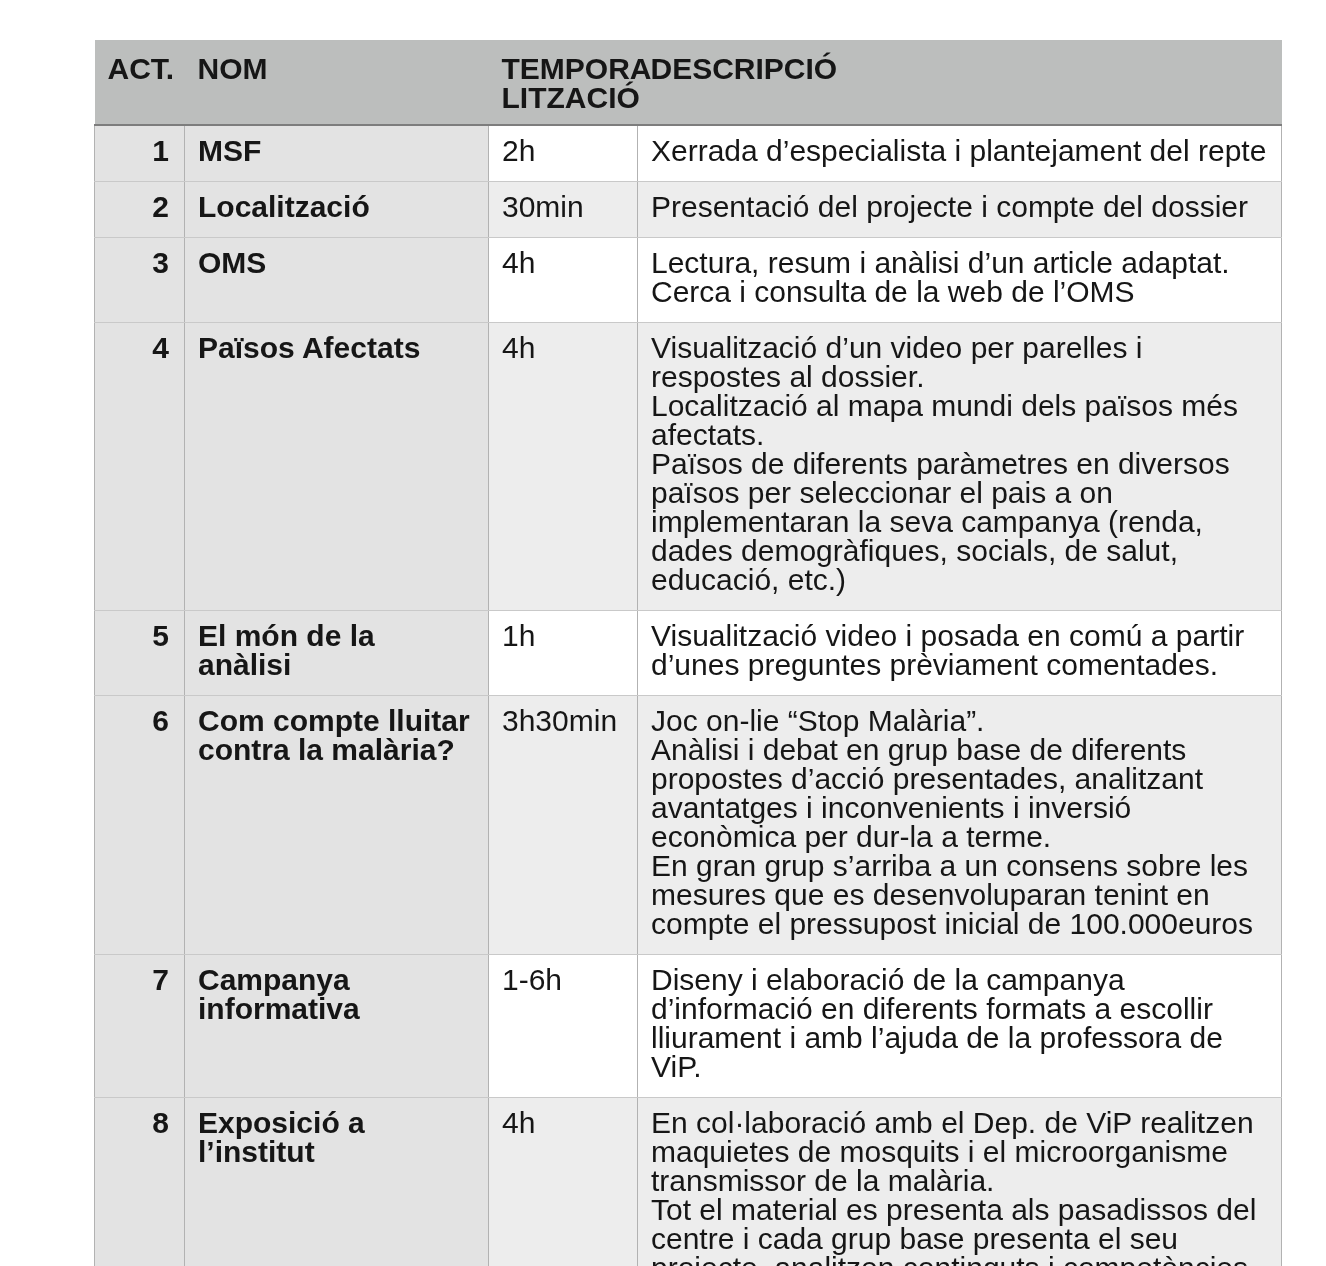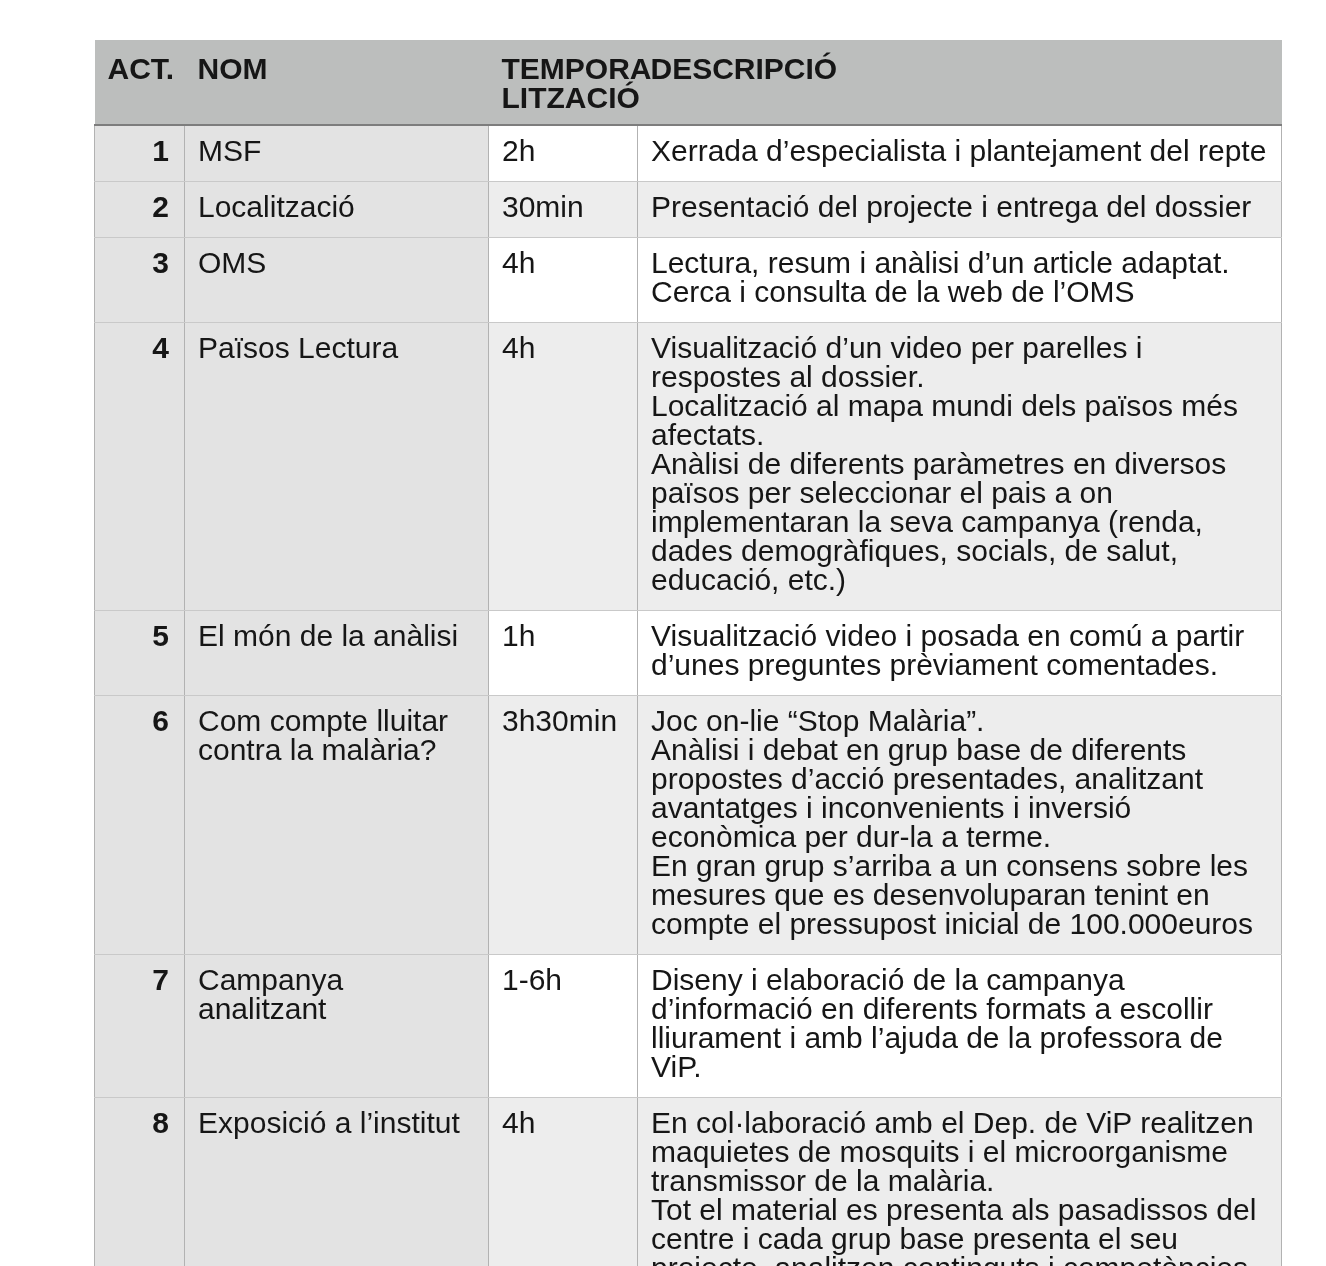--- a/index.html
+++ b/index.html
@@ -32,21 +32,21 @@
     border-top-color:var(--row-border,#c9c9c9);
     border-bottom-color:var(--row-border,#c9c9c9);
     vertical-align:top;
     padding:10px 14px 16px 13px;
   }
   tbody td:nth-child(1),
   tbody td:nth-child(2){background:var(--row-label-bg,#e3e3e3);}
   tbody tr:nth-child(odd) td:nth-child(n+3){background:var(--row-bg,#ffffff);}
   tbody tr:nth-child(even) td:nth-child(n+3){background:var(--row-alt-bg,#ededed);}
   td.cell-act{text-align:right;font-weight:bold;padding-right:15px;}
-  td.cell-nom{font-weight:normal;}
+  td.cell-nom{font-weight:bold;}
   td.cell-desc{white-space:pre-line;}
 </style>
 </head>
 <body>
 
 <div class="page">
   <table class="activities">
     <colgroup>
       <col class="c-act">
         <col class="c-nom">
@@ -66,54 +66,54 @@
         <tr>
     <td class="cell-act">1</td>
     <td class="cell-nom">MSF</td>
     <td class="cell-temp">2h</td>
     <td class="cell-desc">Xerrada d’especialista i plantejament del repte</td>
   </tr>
         <tr>
     <td class="cell-act">2</td>
     <td class="cell-nom">Localització</td>
     <td class="cell-temp">30min</td>
-    <td class="cell-desc">Presentació del projecte i entrega del dossier</td>
+    <td class="cell-desc">Presentació del projecte i compte del dossier</td>
   </tr>
         <tr>
     <td class="cell-act">3</td>
     <td class="cell-nom">OMS</td>
     <td class="cell-temp">4h</td>
     <td class="cell-desc">Lectura, resum i anàlisi d’un article adaptat.
 Cerca i consulta de la web de l’OMS</td>
   </tr>
         <tr>
     <td class="cell-act">4</td>
-    <td class="cell-nom">Països Lectura</td>
+    <td class="cell-nom">Països Afectats</td>
     <td class="cell-temp">4h</td>
     <td class="cell-desc">Visualització d’un video per parelles i respostes al dossier.
 Localització al mapa mundi dels països més afectats.
-Anàlisi de diferents paràmetres en diversos països per seleccionar el pais a on implementaran la seva campanya (renda, dades demogràfiques, socials, de salut, educació, etc.)</td>
+Països de diferents paràmetres en diversos països per seleccionar el pais a on implementaran la seva campanya (renda, dades demogràfiques, socials, de salut, educació, etc.)</td>
   </tr>
         <tr>
     <td class="cell-act">5</td>
     <td class="cell-nom">El món de la anàlisi</td>
     <td class="cell-temp">1h</td>
     <td class="cell-desc">Visualització video i posada en comú a partir d’unes preguntes prèviament comentades.</td>
   </tr>
         <tr>
     <td class="cell-act">6</td>
     <td class="cell-nom">Com compte lluitar contra la malària?</td>
     <td class="cell-temp">3h30min</td>
     <td class="cell-desc">Joc on-lie “Stop Malària”.
 Anàlisi i debat en grup base de diferents propostes d’acció presentades, analitzant avantatges i inconvenients i inversió econòmica per dur-la a terme.
 En gran grup s’arriba a un consens sobre les mesures que es desenvoluparan tenint en compte el pressupost inicial de 100.000euros</td>
   </tr>
         <tr>
     <td class="cell-act">7</td>
-    <td class="cell-nom">Campanya analitzant</td>
+    <td class="cell-nom">Campanya informativa</td>
     <td class="cell-temp">1-6h</td>
     <td class="cell-desc">Diseny i elaboració de la campanya d’informació en diferents formats a escollir lliurament i amb l’ajuda de la professora de ViP.</td>
   </tr>
         <tr>
     <td class="cell-act">8</td>
     <td class="cell-nom">Exposició a l’institut</td>
     <td class="cell-temp">4h</td>
     <td class="cell-desc">En col·laboració amb el Dep. de ViP realitzen maquietes de mosquits i el microorganisme transmissor de la malària.
 Tot el material es presenta als pasadissos del centre i cada grup base presenta el seu projecte, analitzen continguts i competències apreses i els productes de la seva campanya</td>
   </tr>

